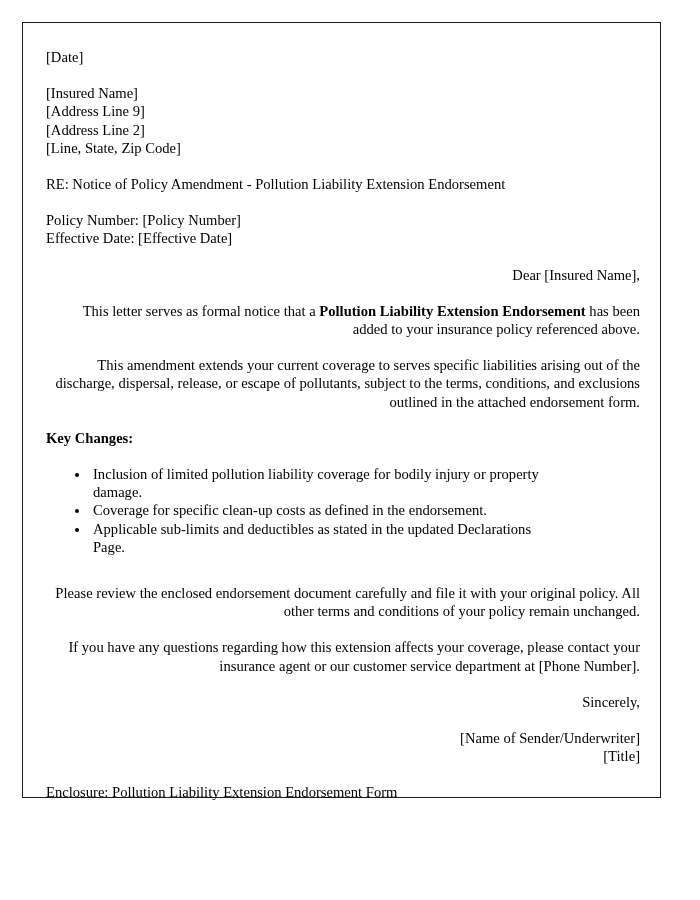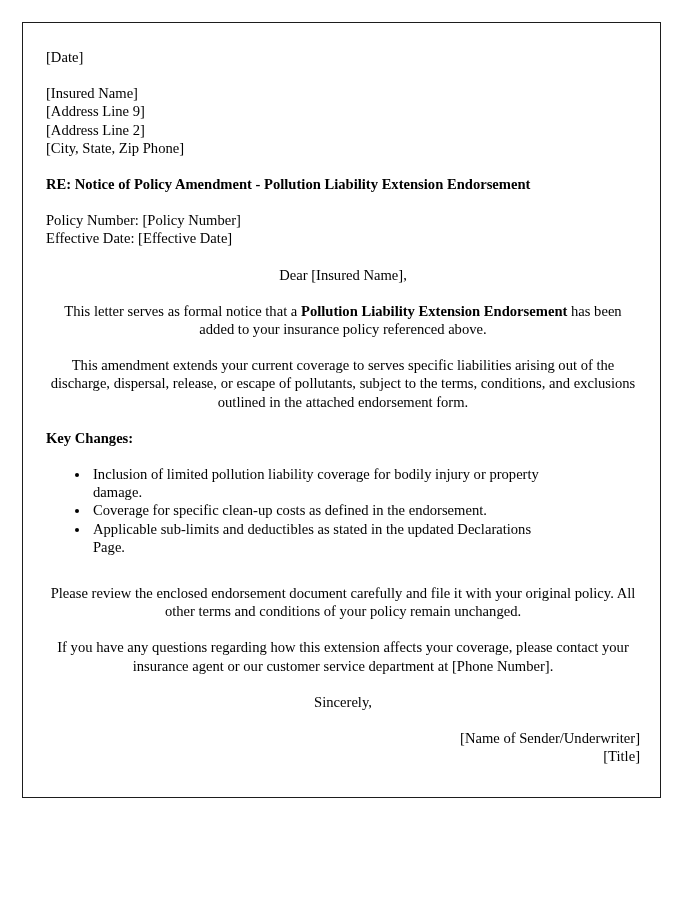--- a/index.html
+++ b/index.html
@@ -44,29 +44,29 @@
     display: block;
     white-space: pre-wrap;
   }
 
   .addr-block {
     margin: 15px 0 18px 0;
   }
 
   .para {
     margin: 4px 0 18px 0;
-    text-align: center;
+    text-align: right;
   }
 
   b, .bold {
     font-weight: bold;
   }
 
   .re-line {
-    font-weight: bold;
+    font-weight: normal;
     margin: 0 0 18px 0;
   }
 
   .section-head {
     font-weight: bold;
     margin: 0 0 18px 0;
   }
 
   ul.key-changes {
     margin: 0 0 28px 0;
@@ -98,21 +98,21 @@
   <div id="letter-body">
 
     <div class="block">
       <span class="line">[Date]</span>
     </div>
 
     <div class="addr-block">
       <span class="line">[Insured Name]</span>
       <span class="line">[Address Line 9]</span>
       <span class="line">[Address Line 2]</span>
-      <span class="line">[City, State, Zip Phone]</span>
+      <span class="line">[Line, State, Zip Code]</span>
     </div>
 
     <p class="re-line">RE: Notice of Policy Amendment - Pollution Liability Extension Endorsement</p>
 
     <div class="addr-block">
       <span class="line">Policy Number: [Policy Number]</span>
       <span class="line">Effective Date: [Effective Date]</span>
     </div>
 
     <p class="para">Dear [Insured Name],</p>
@@ -133,15 +133,16 @@
 
     <p class="para">If you have any questions regarding how this extension affects your coverage, please contact your insurance agent or our customer service department at [Phone Number].</p>
 
     <p class="para">Sincerely,</p>
 
     <div class="sig-block">
       <span class="line">[Name of Sender/Underwriter]</span>
       <span class="line">[Title]</span>
     </div>
 
+    <p class="enclosure">Enclosure: Pollution Liability Extension Endorsement Form</p>
 
   </div>
 </div>
 
 </body></html>

